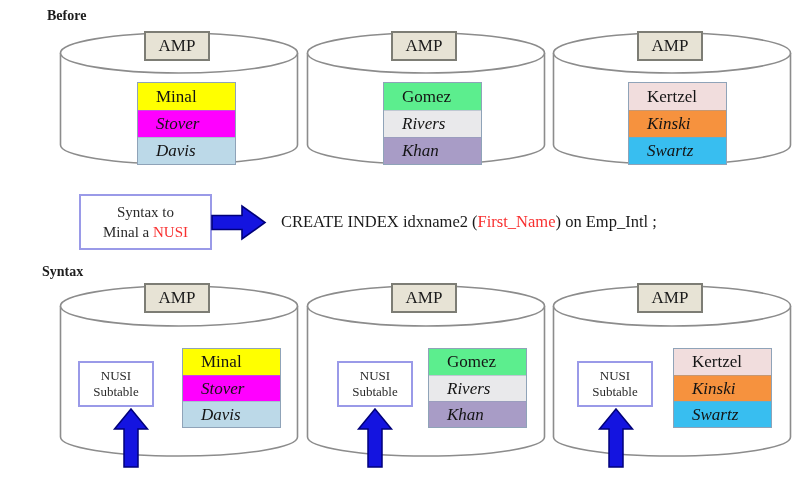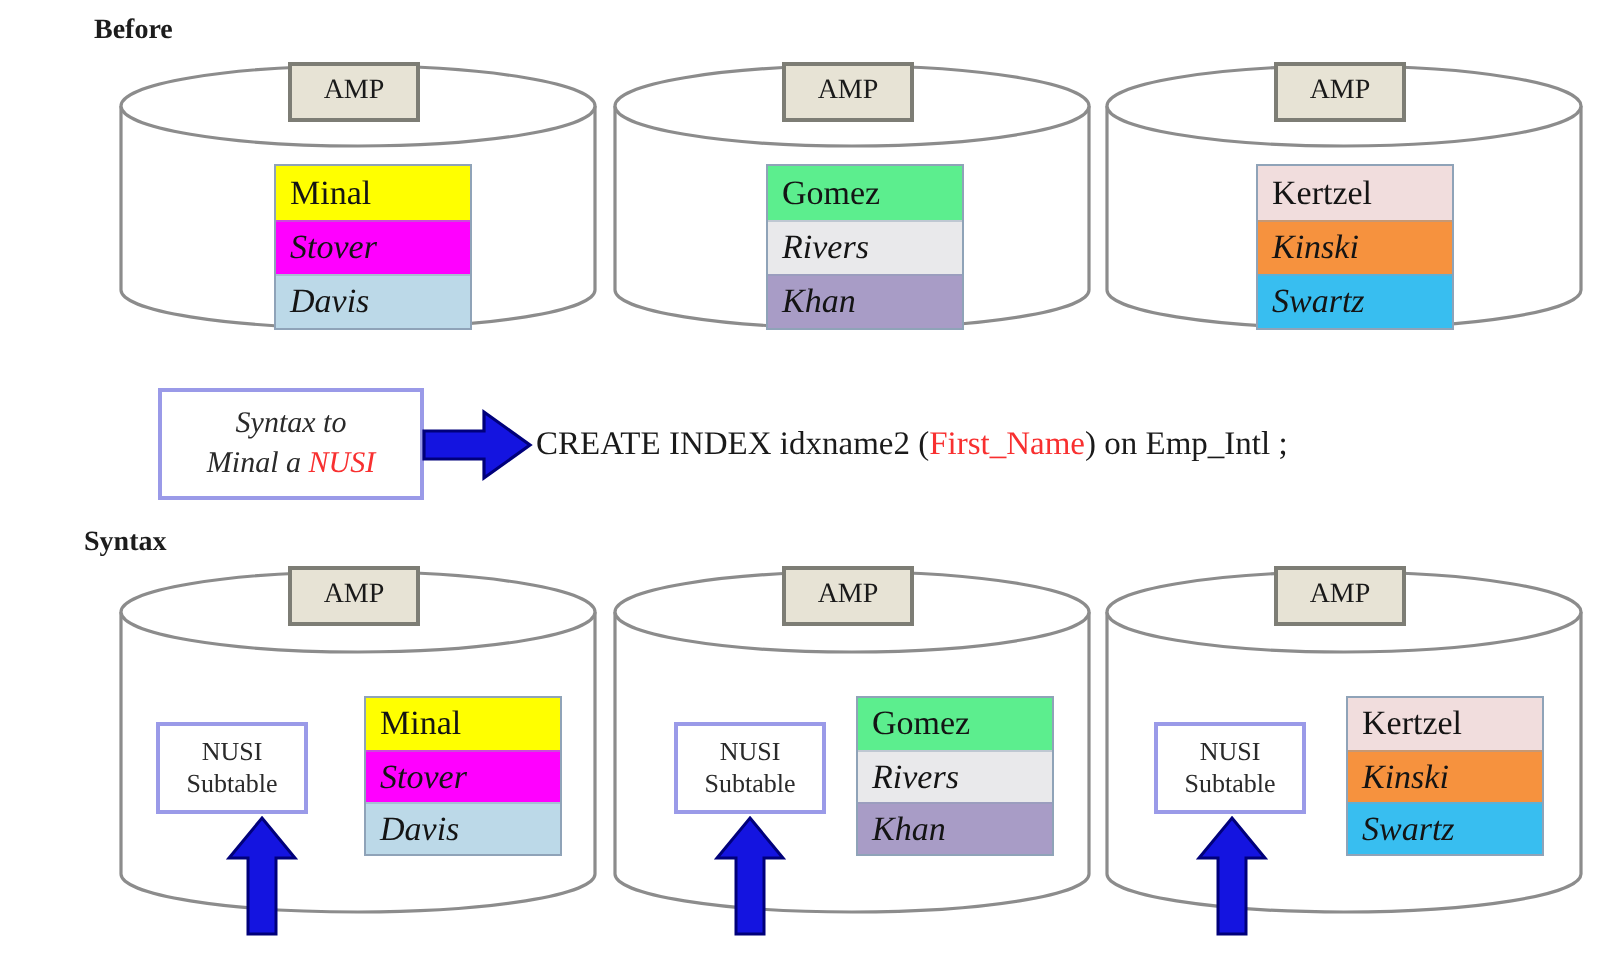--- a/index.html
+++ b/index.html
@@ -7,41 +7,41 @@
     position:relative;width:808px;height:480px;background:#ffffff;overflow:hidden;
     font-family:"Liberation Serif","DejaVu Serif",serif;color:#1a1a1a;
   }
   .abs{position:absolute;}
   .section-label{font-size:14px;font-weight:bold;color:#1c1c1c;text-align:center;}
   svg.cyl{position:absolute;overflow:visible;}
   .amp-box{
     position:absolute;width:66px;height:30px;box-sizing:border-box;
     background:#e7e3d5;border:2px solid #7d7d75;z-index:3;
     display:flex;align-items:center;justify-content:center;
-    font-size:14px;color:#1a1a1a;
+    font-size:17px;color:#1a1a1a;
   }
   .name-table{
     position:absolute;width:99px;box-sizing:border-box;z-index:3;
     border:1px solid #8fa3b8;background:#fff;
   }
   .name-table .trow{
     box-sizing:border-box;display:flex;align-items:center;
-    padding-left:7px;font-size:17px;color:#141414;
+    padding-left:18px;font-size:17px;color:#141414;
   }
   .name-table.big .trow{height:27px;}
   .name-table.small .trow{height:26px;}
   .name-table .trow + .trow{border-top:1px solid rgba(140,160,180,.45);font-style:italic;}
   .syntax-box{
     position:absolute;left:79px;top:194px;width:133px;height:56px;box-sizing:border-box;
     background:#fff;border:2px solid #9a9ae8;z-index:3;
     display:flex;flex-direction:column;align-items:center;justify-content:center;
-    font-size:15px;line-height:20px;color:#2a2a2a;text-align:center;font-style:italic;
+    font-size:15px;line-height:20px;color:#2a2a2a;text-align:center;
   }
   .statement{
-    position:absolute;left:268px;top:212px;font-size:16.5px;color:#1a1a1a;
+    position:absolute;left:281px;top:212px;font-size:16.5px;color:#1a1a1a;
     white-space:nowrap;z-index:3;
   }
   .red{color:#f83030;}
   .nusi-box{
     position:absolute;width:76px;height:46px;box-sizing:border-box;top:361px;
     background:#fff;border:2px solid #9a9ae8;z-index:3;
     display:flex;flex-direction:column;align-items:center;justify-content:center;
     font-size:13px;line-height:16px;color:#2a2a2a;text-align:center;
   }
   svg.arrow{position:absolute;z-index:4;overflow:visible;}

